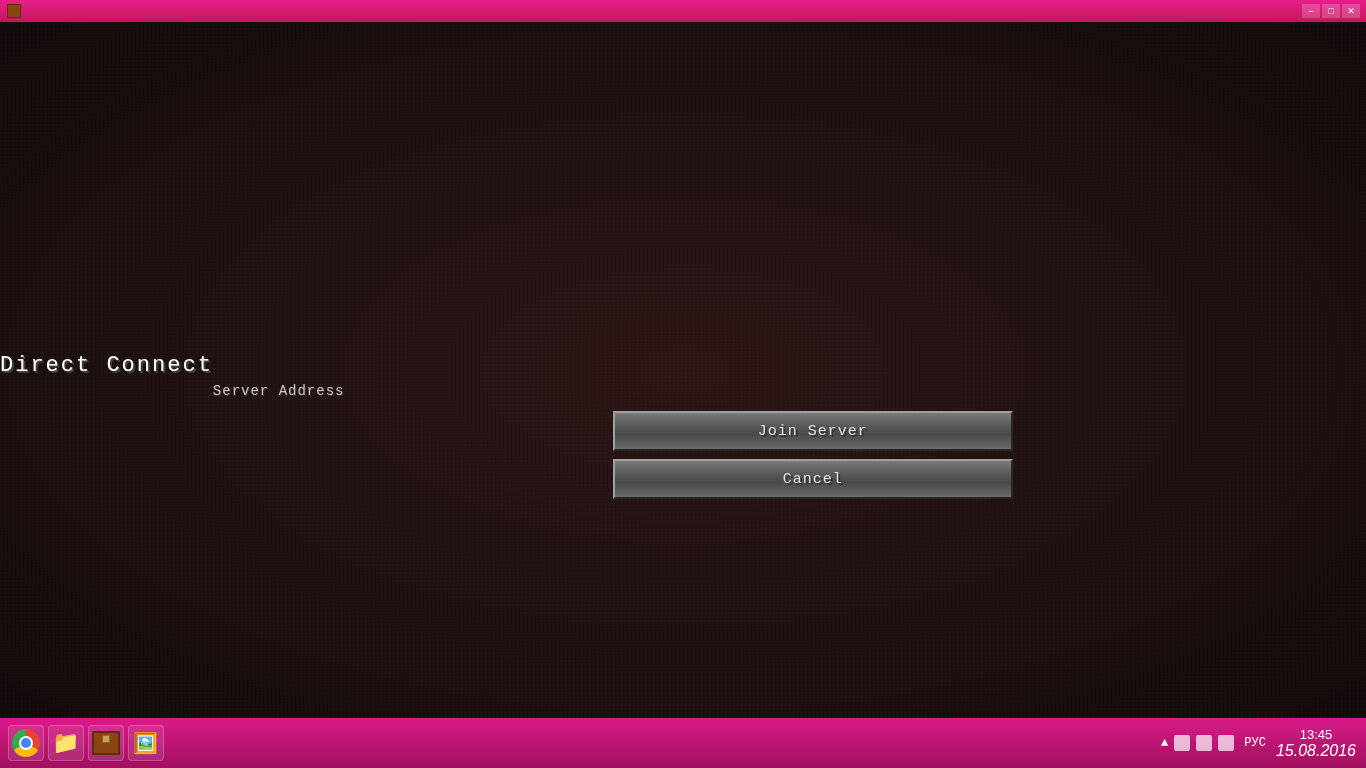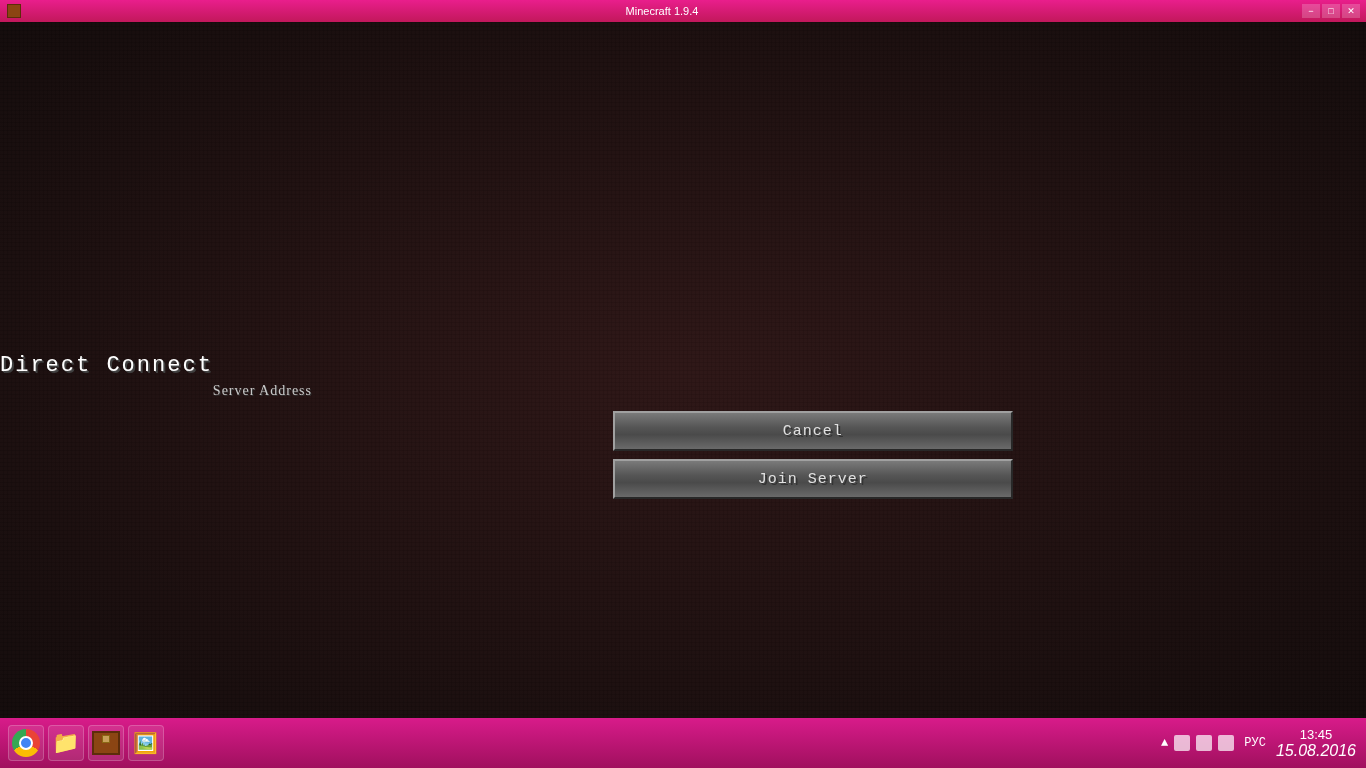--- a/index.html
+++ b/index.html
@@ -127,21 +127,21 @@
       z-index: 1;
       display: flex;
       flex-direction: column;
       align-items: flex-start;
       width: 400px;
     }
 
     #server-address-label {
       color: #c8c8c8;
       font-size: 14px;
-      font-family: Liberation Serif, serif;
+      font-family: Liberation Mono, monospace;
       margin-bottom: 8px;
       letter-spacing: 1px;
       text-shadow: 1px 1px 0px #333;
     }
 
     #server-address-input {
       width: 100%;
       height: 40px;
       background: #000000;
       border: 2px solid #ffffff;
@@ -315,38 +315,37 @@
       cursor: pointer;
     }
   </style>
 </head>
 <body>
 
 <div id="titlebar">
   <div id="titlebar-icon">
     <div class="mc-icon"></div>
   </div>
-  <div id="titlebar-title">Minecraft 1.9.4</div>
   <div id="titlebar-controls">
     <button class="tb-btn">−</button>
     <button class="tb-btn">□</button>
     <button class="tb-btn close">✕</button>
   </div>
 </div>
 
 <div id="game-area">
   <div id="dialog-title">Direct Connect</div>
 
   <div id="form-area">
     <label id="server-address-label">Server Address</label>
   </div>
 
   <div id="buttons-area">
+    <button class="mc-button">Join Server</button>
     <button class="mc-button">Cancel</button>
-    <button class="mc-button">Join Server</button>
   </div>
 </div>
 
 <div id="taskbar">
   <div class="taskbar-icon">
     <div class="chrome-icon"></div>
   </div>
   <div class="taskbar-icon">
     <span class="folder-icon">📁</span>
   </div>

